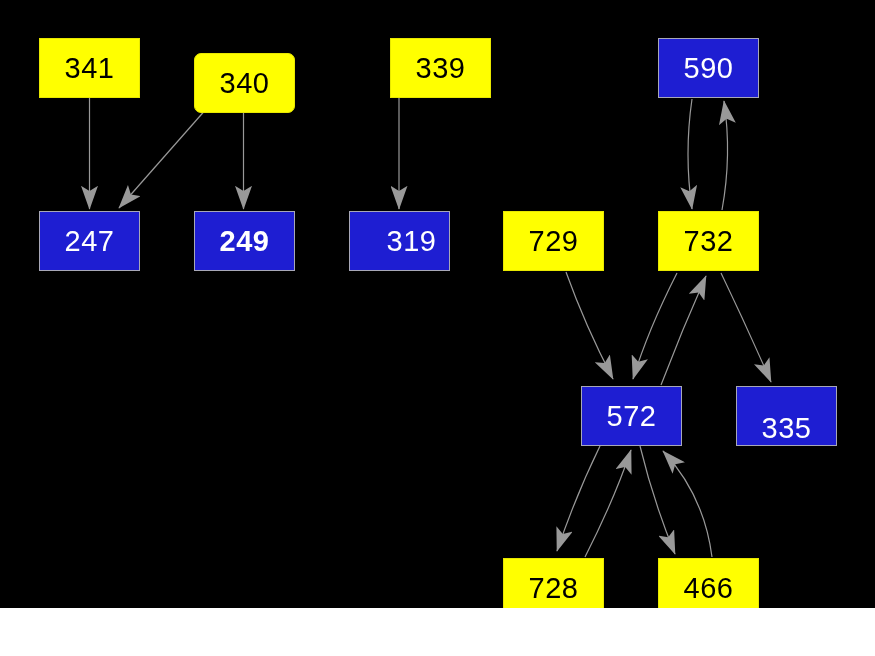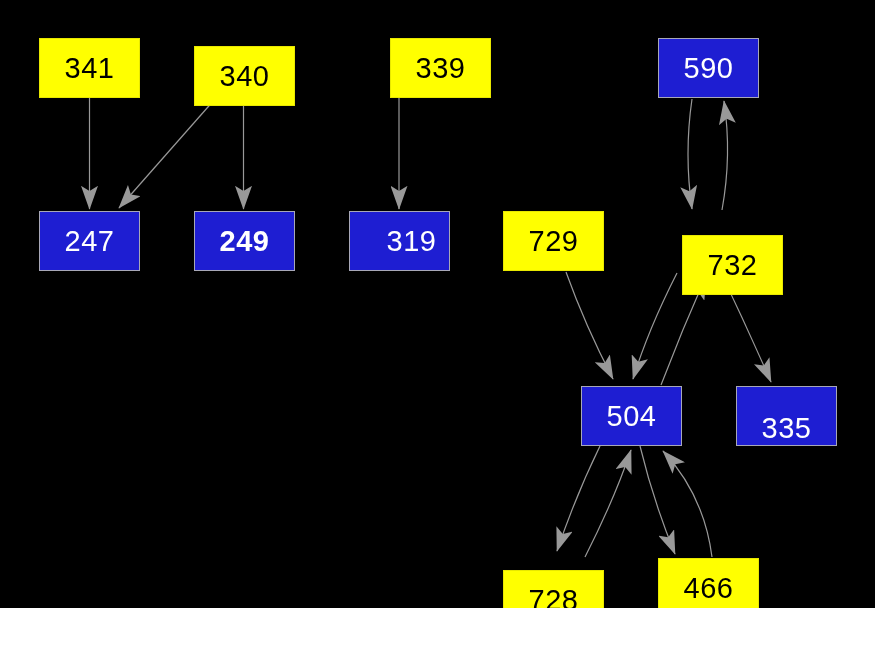--- a/index.html
+++ b/index.html
@@ -70,50 +70,50 @@
       <path class="edge" d="M 721,273 Q 746,325 771,382" marker-end="url(#arrow)"></path>
       <path class="edge" d="M 600,446 Q 576,495 557,551" marker-end="url(#arrow)"></path>
       <path class="edge" d="M 585,557 Q 614,500 631,450" marker-end="url(#arrow)"></path>
       <path class="edge" d="M 640,446 Q 653,500 675,554" marker-end="url(#arrow)"></path>
       <path class="edge" d="M 712,557 Q 704,495 663,451" marker-end="url(#arrow)"></path>
     </svg>
   <div id="node-layer">
       <div class="node yellow" style="left: 39px; top: 38px; width: 101px; height: 60px;">
         <span>341</span>
       </div>
-      <div class="node yellow" style="left: 194px; top: 46px; width: 101px; height: 60px;">
+      <div class="node yellow" style="left: 194px; top: 53px; width: 101px; height: 60px; border-radius: 7px;">
         <span>340</span>
       </div>
       <div class="node yellow" style="left: 349px; top: 38px; width: 101px; height: 60px; margin-left: 41px;">
         <span>339</span>
       </div>
       <div class="node blue" style="left: 658px; top: 38px; width: 101px; height: 60px;">
         <span>590</span>
       </div>
       <div class="node blue" style="left: 39px; top: 211px; width: 101px; height: 60px;">
         <span>247</span>
       </div>
       <div class="node blue" style="left: 194px; top: 211px; width: 101px; height: 60px; font-weight: bold;">
         <span>249</span>
       </div>
       <div class="node blue" style="left: 349px; top: 211px; width: 101px; height: 60px; padding-left: 24px;">
         <span>319</span>
       </div>
       <div class="node yellow" style="left: 503px; top: 211px; width: 101px; height: 60px;">
         <span>729</span>
       </div>
-      <div class="node yellow" style="left: 682px; top: 211px; width: 101px; height: 60px; margin-top: 24px;">
+      <div class="node yellow" style="left: 658px; top: 211px; width: 101px; height: 60px;">
         <span>732</span>
       </div>
       <div class="node blue" style="left: 581px; top: 386px; width: 101px; height: 60px;">
-        <span>504</span>
+        <span>572</span>
       </div>
       <div class="node blue" style="left: 736px; top: 386px; width: 101px; height: 60px; align-items: flex-end;">
         <span>335</span>
       </div>
-      <div class="node yellow" style="left: 503px; top: 570px; width: 101px; height: 60px;">
+      <div class="node yellow" style="left: 503px; top: 558px; width: 101px; height: 60px;">
         <span>728</span>
       </div>
       <div class="node yellow" style="left: 658px; top: 558px; width: 101px; height: 60px;">
         <span>466</span>
       </div>
     </div>
 </div>
 
 </body></html>

